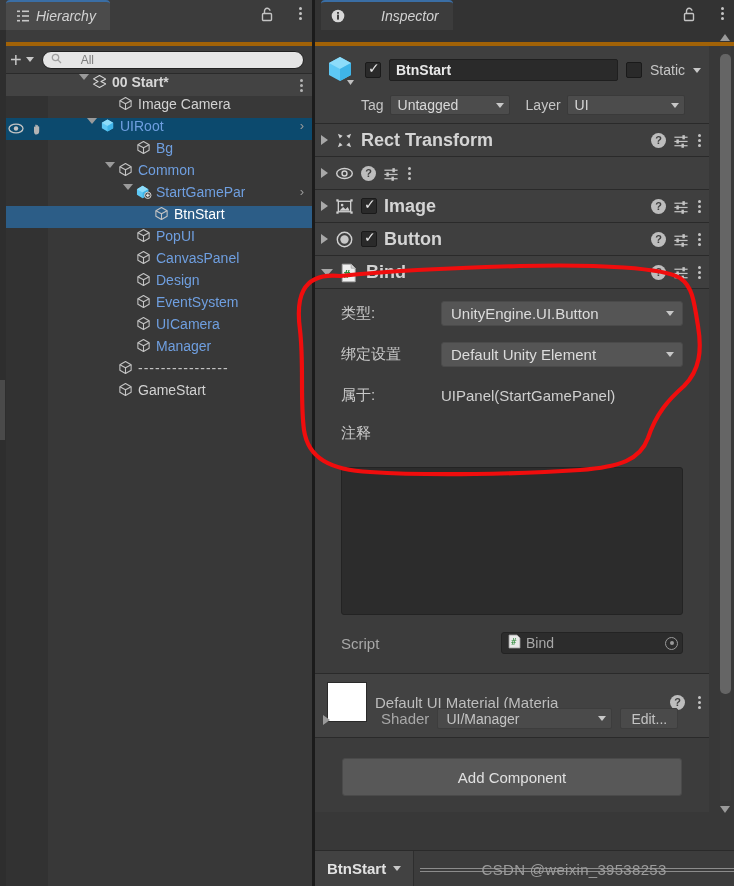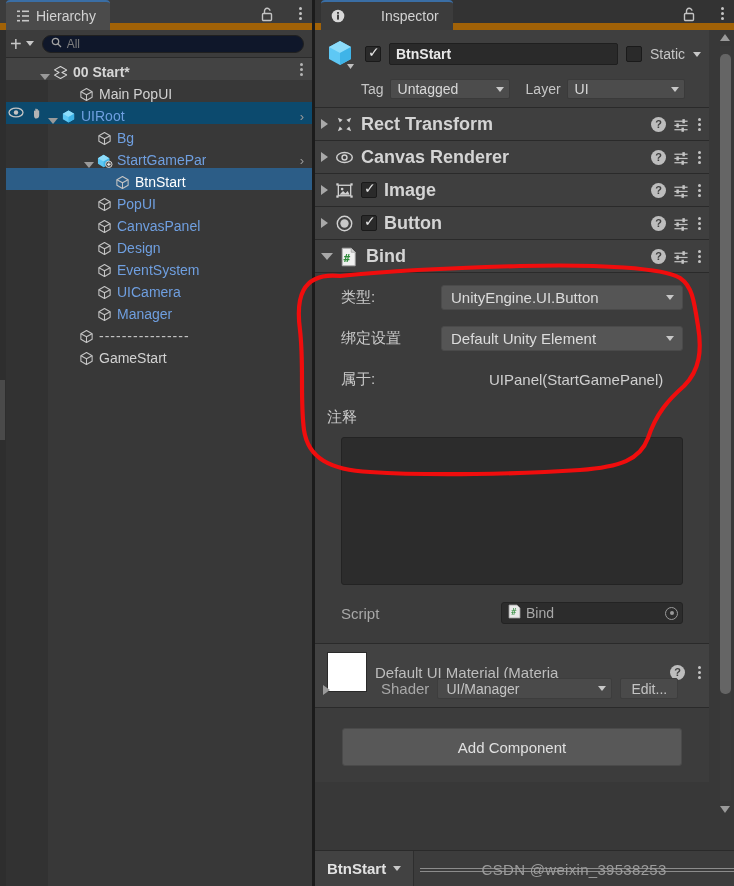--- a/index.html
+++ b/index.html
@@ -10,22 +10,23 @@
     overflow: hidden;
   }
   #app { position: relative; width: 734px; height: 886px; }
 
   
   #hierarchy {
     position: absolute; left: 0; top: 0; width: 312px; height: 886px;
     background: #383838;
   }
   .panel-tabbar {
-    position: relative; height: 30px; background: #3c3c3c;
-    border-bottom: 7px solid #a16207;
+    position: relative; height: 46px; background: #3c3c3c;
+    border-bottom: 4px solid #a16207;
+    font-style: italic;
   }
   .panel-tab {
     position: absolute; left: 6px; top: 0; height: 30px;
     display: flex; align-items: center; gap: 6px;
     padding: 0 14px 0 10px;
     background: #4a4a4a;
     border-top: 2px solid #3a6ea5;
     border-radius: 4px 4px 0 0;
     color: #d2d2d2; font-size: 14px;
   }
@@ -41,32 +42,32 @@
   .kebab i { width: 3px; height: 3px; background: #c4c4c4; border-radius: 50%; display: block; }
 
   .hier-toolbar {
     height: 28px; background: #3c3c3c; display: flex; align-items: center;
     padding: 0 8px; gap: 6px; border-bottom: 1px solid #2a2a2a;
   }
   .plus-btn { display: flex; align-items: center; gap: 4px; cursor: default; padding: 0 2px; }
   .plus-glyph { color: #c8c8c8; font-size: 20px; line-height: 18px; font-weight: 300; }
   .caret-d { width: 0; height: 0; border-left: 4px solid transparent; border-right: 4px solid transparent; border-top: 5px solid #c8c8c8; }
   .search-box {
-    flex: 1; height: 18px; background: #0f172a; border: 1px solid #202020;
-    border-radius: 9px; display: flex; align-items: center; padding: 0 8px; gap: 5px;
+    flex: 1; height: 18px; background: #e5e5e5; border: 1px solid #202020;
+    border-radius: 9px; display: flex; align-items: center; padding: 0 8px; gap: 19px;
   }
   .search-box .mag { font-size: 10px; color: #a0a0a0; }
   .search-box .ph { color: #7d7d7d; font-size: 12px; }
 
   .hier-body { position: relative; height: 830px; background: #383838; }
   .gutter { position: absolute; left: 0; top: 0; width: 48px; height: 100%; background: #323232; }
   .hier-rows { position: relative; }
   .hrow {
-    position: relative; height: 22px; display: flex; align-items: flex-end;
-    font-size: 14px; color: #6f9fe0; white-space: nowrap;
+    position: relative; height: 22px; display: flex; align-items: flex-start;
+    font-size: 14px; color: #6f9fe0; white-space: nowrap; padding-left: 39px;
   }
   .hrow.scene { background: #434343; color: #d6d6d6; font-weight: bold; }
   .hrow.selected { background: #2c5d87; color: #ffffff; }
   .hrow.hover { background: #0c4a6e; }
   .hrow.white { color: #d2d2d2; }
   .foldout {
     width: 0; height: 0; border-left: 5px solid transparent; border-right: 5px solid transparent;
     border-top: 6px solid #9a9a9a; margin-right: 3px; flex: none;
   }
   .foldout.spacer { border: none; width: 10px; height: 10px; }
@@ -127,22 +128,22 @@
   .preset-ic { width: 15px; height: 15px; flex: none; }
 
   .bind-body { background: #3c3c3c; padding: 12px 0 8px 0; }
   .brow { display: flex; align-items: center; height: 25px; margin-bottom: 16px; padding-left: 26px; }
   .brow .blabel { width: 100px; color: #c9c9c9; font-size: 15px; flex: none; }
   .bfield {
     flex: 1; margin-right: 26px; height: 25px; background: #555555; border: 1px solid #4a4a4a;
     border-radius: 3px; display: flex; align-items: center; justify-content: space-between;
     padding: 0 8px 0 9px; color: #dcdcdc; font-size: 15px;
   }
-  .bvalue { color: #cfcfcf; font-size: 15px; margin-left: 48px; }
-  .comment-label { padding-left: 12px; color: #c9c9c9; font-size: 15px; margin-bottom: 10px; }
+  .bvalue { color: #cfcfcf; font-size: 15px; }
+  .comment-label { padding-left: 26px; color: #c9c9c9; font-size: 15px; margin-bottom: 24px; }
   .comment-area {
     margin: 0 26px 16px 26px; height: 148px; background: #2c2c2c;
     border: 1px solid #232323; border-radius: 3px;
   }
   .script-row { display: flex; align-items: center; height: 24px; padding: 0 26px 0 26px; margin-bottom: 10px; }
   .script-row .blabel { width: 160px; color: #a8a8a8; font-size: 15px; }
   .objfield {
     flex: 1; height: 22px; background: #2c2c2c; border: 1px solid #232323; border-radius: 3px;
     display: flex; align-items: center; gap: 5px; padding: 0 4px 0 6px; color: #a8a8a8; font-size: 14px;
   }
@@ -272,21 +273,21 @@
             </span>
           </div>
           <div class="hrow white">
             <span style="width:66px;flex:none"></span>
             <span class="foldout spacer"></span>
             <span class="cube"><svg width="15" height="15" viewBox="0 0 16 16">
                 <path d="M8 1.6 L14 5 L14 11 L8 14.4 L2 11 L2 5 Z" fill="none" stroke="#c4c4c4" stroke-width="1.15" stroke-linejoin="round"></path>
                 <path d="M2 5 L8 8.3 L14 5" fill="none" stroke="#c4c4c4" stroke-width="1.15" stroke-linejoin="round"></path>
                 <line x1="8" y1="8.3" x2="8" y2="14.4" stroke="#c4c4c4" stroke-width="1.15"></line>
               </svg></span>
-            <span class="row-label">Main PopUI</span>
+            <span class="row-label">Image Camera</span>
           </div>
           <div class="hrow hover">
             <span style="width:48px;flex:none"></span>
             <span class="foldout"></span>
             <span class="cube"><svg width="15" height="15" viewBox="0 0 16 16">
                 <path d="M8 1.5 L14 5 L14 11 L8 14.5 L2 11 L2 5 Z" fill="#5ec8f5"></path>
                 <path d="M8 1.5 L14 5 L8 8.5 L2 5 Z" fill="#8ddcfa"></path>
                 <path d="M8 8.5 L14 5 L14 11 L8 14.5 Z" fill="#3fb4e8"></path>
               </svg></span>
             <span class="row-label">UIRoot</span>
@@ -301,20 +302,30 @@
           </div>
           <div class="hrow">
             <span style="width:84px;flex:none"></span>
             <span class="foldout spacer"></span>
             <span class="cube"><svg width="15" height="15" viewBox="0 0 16 16">
                 <path d="M8 1.6 L14 5 L14 11 L8 14.4 L2 11 L2 5 Z" fill="none" stroke="#c4c4c4" stroke-width="1.15" stroke-linejoin="round"></path>
                 <path d="M2 5 L8 8.3 L14 5" fill="none" stroke="#c4c4c4" stroke-width="1.15" stroke-linejoin="round"></path>
                 <line x1="8" y1="8.3" x2="8" y2="14.4" stroke="#c4c4c4" stroke-width="1.15"></line>
               </svg></span>
             <span class="row-label">Bg</span>
+          </div>
+          <div class="hrow">
+            <span style="width:66px;flex:none"></span>
+            <span class="foldout"></span>
+            <span class="cube"><svg width="15" height="15" viewBox="0 0 16 16">
+                <path d="M8 1.6 L14 5 L14 11 L8 14.4 L2 11 L2 5 Z" fill="none" stroke="#c4c4c4" stroke-width="1.15" stroke-linejoin="round"></path>
+                <path d="M2 5 L8 8.3 L14 5" fill="none" stroke="#c4c4c4" stroke-width="1.15" stroke-linejoin="round"></path>
+                <line x1="8" y1="8.3" x2="8" y2="14.4" stroke="#c4c4c4" stroke-width="1.15"></line>
+              </svg></span>
+            <span class="row-label">Common</span>
           </div>
           <div class="hrow">
             <span style="width:84px;flex:none"></span>
             <span class="foldout"></span>
             <span class="cube"><svg width="17" height="16" viewBox="0 0 18 16">
                 <path d="M7 1.5 L13 5 L13 11 L7 14.5 L1 11 L1 5 Z" fill="#5ec8f5"></path>
                 <path d="M7 1.5 L13 5 L7 8.5 L1 5 Z" fill="#8ddcfa"></path>
                 <path d="M7 8.5 L13 5 L13 11 L7 14.5 Z" fill="#3fb4e8"></path>
                 <circle cx="12.5" cy="11.5" r="3.4" fill="#4a4a4a" stroke="#d8d8d8" stroke-width="1"></circle>
                 <rect x="11.9" y="9.6" width="1.2" height="3.8" fill="#e8e8e8"></rect>
@@ -503,21 +514,20 @@
                 <i></i>
                 <i></i>
               </span>
             </div>
             <div class="comp-row">
               <span class="comp-fold"></span>
               <span class="comp-ic"><svg width="19" height="19" viewBox="0 0 20 20">
                   <ellipse cx="10" cy="10" rx="8.2" ry="5.2" fill="none" stroke="#d0d0d0" stroke-width="1.5"></ellipse>
                   <circle cx="10" cy="10" r="2.6" fill="none" stroke="#d0d0d0" stroke-width="1.5"></circle>
                 </svg></span>
-              <span class="comp-name">Canvas Renderer</span>
               <span class="help-ic">?</span>
               <span class="preset-ic"><svg width="16" height="16" viewBox="0 0 17 17">
                   <line x1="1.5" y1="4.5" x2="15.5" y2="4.5" stroke="#c4c4c4" stroke-width="1.3"></line>
                   <line x1="1.5" y1="9" x2="15.5" y2="9" stroke="#c4c4c4" stroke-width="1.3"></line>
                   <line x1="1.5" y1="13.5" x2="15.5" y2="13.5" stroke="#c4c4c4" stroke-width="1.3"></line>
                   <rect x="10" y="2.3" width="2.6" height="4.4" fill="#c4c4c4"></rect>
                   <rect x="3.6" y="6.8" width="2.6" height="4.4" fill="#c4c4c4"></rect>
                   <rect x="9" y="11.3" width="2.6" height="4.4" fill="#c4c4c4"></rect>
                 </svg></span>
               <span class="kebab" style="position:static;margin-left:2px">

